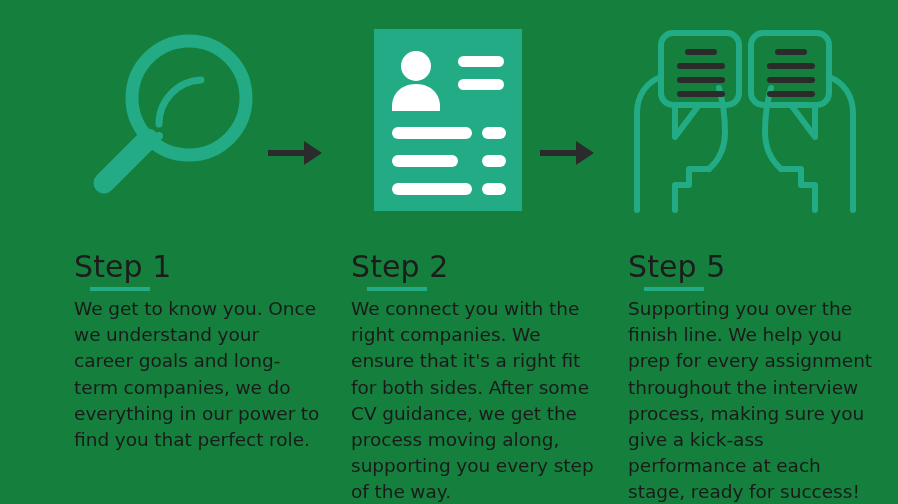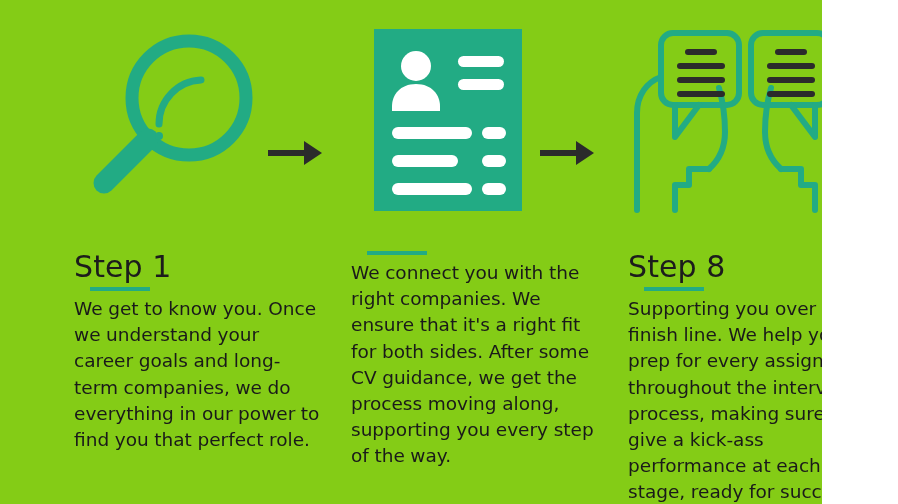--- a/index.html
+++ b/index.html
@@ -10,23 +10,23 @@
   body {
     width: 898px;
     height: 504px;
     overflow: hidden;
     font-family: "DejaVu Sans", "Liberation Sans", sans-serif;
     position: relative;
   }
 
   .canvas {
     position: relative;
-    width: 822px;
+    width: 898px;
     height: 504px;
-    background: #84cc16;
+    background: #15803d;
     overflow: hidden;
   }
 
   
   .icon-row {
     position: absolute;
     left: 0;
     top: 0;
     width: 898px;
     height: 240px;
@@ -179,23 +179,24 @@
 
   </div>
 
   <div class="col col-1">
     <div class="step-title">Step 1</div>
     <div class="title-rule"></div>
     <div class="step-body">We get to know you. Once we understand your career goals and long-term companies, we do everything in our power to find you that perfect role.</div>
   </div>
 
   <div class="col col-2">
+    <div class="step-title">Step 2</div>
     <div class="title-rule"></div>
     <div class="step-body">We connect you with the right companies. We ensure that it's a right fit for both sides. After some CV guidance, we get the process moving along, supporting you every step of the way.</div>
   </div>
 
   <div class="col col-3">
-    <div class="step-title">Step 8</div>
+    <div class="step-title">Step 5</div>
     <div class="title-rule"></div>
     <div class="step-body">Supporting you over the finish line. We help you prep for every assignment throughout the interview process, making sure you give a kick-ass performance at each stage, ready for success!</div>
   </div>
 
 </div>
 
 </body></html>

